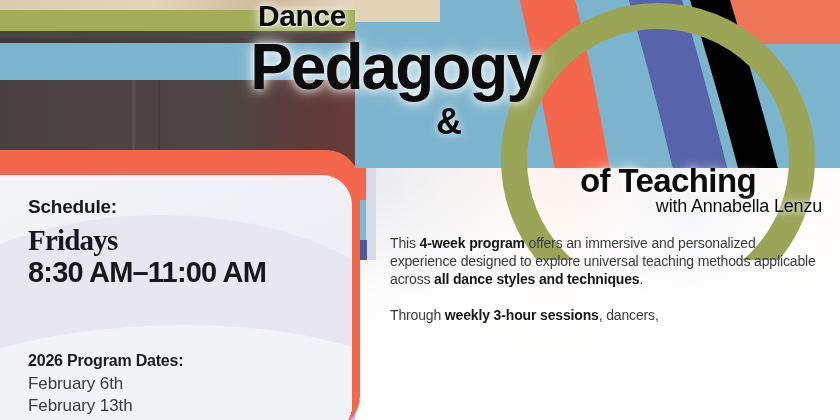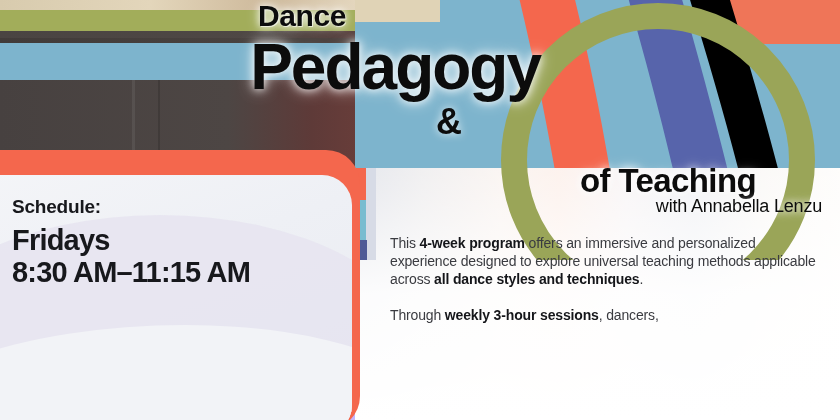--- a/index.html
+++ b/index.html
@@ -69,23 +69,23 @@
     letter-spacing:-2.4px;line-height:1;
     text-shadow:0 0 8px rgba(255,255,255,.95),0 0 16px rgba(255,255,255,.8);}
   .t-of{position:absolute;right:84px;top:164px;font-size:33px;font-weight:700;
     letter-spacing:-.6px;line-height:1;
     text-shadow:0 0 8px rgba(255,255,255,.95),0 0 14px rgba(255,255,255,.85);}
   .t-with{position:absolute;right:18px;top:197px;font-size:18px;font-weight:400;
     letter-spacing:-.2px;line-height:1;
     text-shadow:0 0 7px rgba(255,255,255,.95),0 0 12px rgba(255,255,255,.8);}
 
   
-  .sched{position:absolute;left:12px;top:196px;width:310px;color:#17181c;}
+  .sched{position:absolute;left:28px;top:196px;width:310px;color:#17181c;}
   .sched .lbl{font-size:19px;font-weight:700;letter-spacing:-.2px;margin:0 0 6px;}
-  .sched .day{font-size:29px;font-weight:700;letter-spacing:-.8px;line-height:1.12;margin:0;}
+  .sched .day{font-size:29px;font-weight:700;letter-spacing:-.8px;line-height:1.12;margin:0;font-family:Liberation Serif, serif;}
   .sched .time{font-size:29px;font-weight:700;letter-spacing:-.8px;line-height:1.12;margin:0;}
   .dates{position:absolute;left:28px;top:352px;width:320px;color:#1a1b20;}
   .dates .dlbl{font-size:16px;font-weight:700;letter-spacing:-.2px;margin:0 0 3px;}
   .dates .d{font-size:17px;font-weight:400;letter-spacing:-.1px;line-height:1.28;margin:0;color:#3a3c42;}
 
   
   .body-copy{position:absolute;left:390px;top:234px;width:432px;
     font-size:14px;line-height:1.30;color:#3a3b40;letter-spacing:-.15px;}
   .body-copy p{margin:0 0 17px;}
   .body-copy b{color:#15161a;font-weight:700;}
@@ -153,22 +153,27 @@
     <div class="t-dance">Dance</div>
     <div class="t-ped">Pedagogy</div>
     <div class="t-amp">&amp;</div>
     <div class="t-of">of Teaching</div>
     <div class="t-with">with Annabella Lenzu</div>
   </div>
 
   <div class="sched">
     <p class="lbl">Schedule:</p>
     <p class="day">Fridays</p>
-    <p class="time">8:30 AM–11:15 AM</p>
+    <p class="time">8:30 AM–11:00 AM</p>
   </div>
 
+  <div class="dates">
+    <p class="dlbl">2026 Program Dates:</p>
+    <p class="d">February 6th</p>
+    <p class="d">February 13th</p>
+  </div>
 
   <div class="body-copy">
     <p><span>This </span><b>4-week program</b><span> offers an immersive and personalized experience designed to explore universal teaching methods applicable across </span><b>all dance styles and techniques</b><span>.</span></p>
     <p><span>Through </span><b>weekly 3-hour sessions</b><span>, dancers,</span></p>
   </div>
 
 </div>
 
 </body></html>

